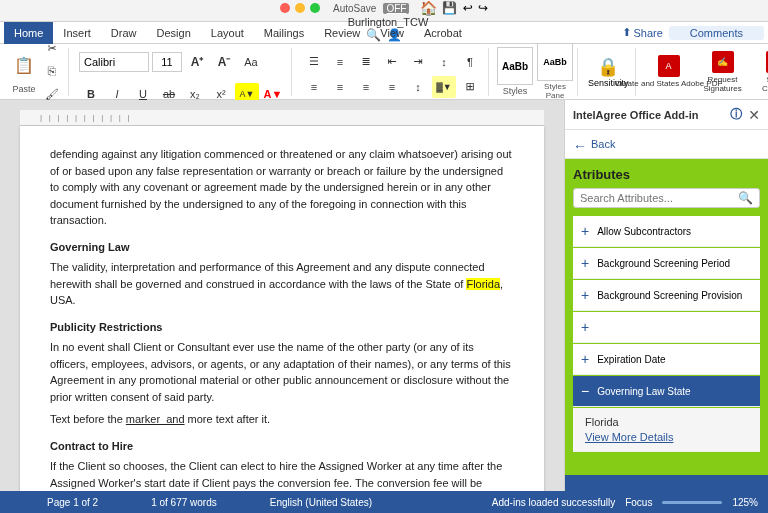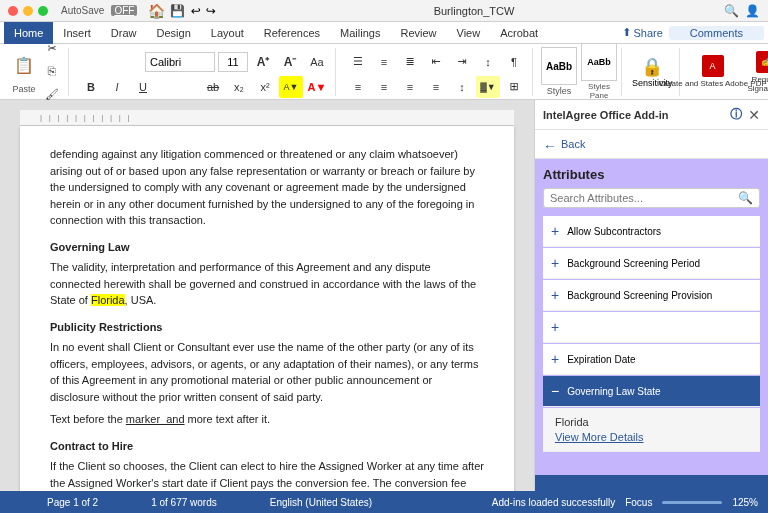--- a/index.html
+++ b/index.html
@@ -7,20 +7,21 @@
 
     
     .title-bar {
       background: #f3f3f3;
       height: 22px;
       display: flex;
       align-items: center;
       justify-content: space-between;
       padding: 0 8px;
       border-bottom: 1px solid #d0d0d0;
+      flex-direction: column;
     }
     .title-bar-left { display: flex; gap: 5px; align-items: center; }
     .traffic-light { width: 10px; height: 10px; border-radius: 50%; }
     .tl-red { background: #ff5f57; }
     .tl-yellow { background: #febc2e; }
     .tl-green { background: #28c840; }
     .title-bar-title { font-size: 11px; color: #333; margin-left: 8px; }
     .title-bar-right { display: flex; gap: 6px; align-items: center; }
 
     
@@ -152,22 +153,22 @@
       border-bottom: 1px solid #ccc;
       display: flex;
       align-items: center;
       padding: 0 20px;
       font-size: 8px;
       color: #888;
     }
 
     
     .right-panel {
-      width: 234px;
-      background: #c4b5fd;
+      width: 204px;
+      background: #84cc16;
       border-left: 1px solid #d0d0d0;
       display: flex;
       flex-direction: column;
       overflow: hidden;
     }
     .panel-header {
       background: #fff;
       padding: 6px 8px;
       border-bottom: 1px solid #e0e0e0;
       display: flex;
@@ -292,21 +293,20 @@
     <span style="font-size:12px;cursor:pointer;">👤</span>
   </div>
 </div>
 
 <div class="ribbon-tabs">
   <div class="ribbon-tab active">Home</div>
   <div class="ribbon-tab">Insert</div>
   <div class="ribbon-tab">Draw</div>
   <div class="ribbon-tab">Design</div>
   <div class="ribbon-tab">Layout</div>
-  <div class="ribbon-tab">References</div>
   <div class="ribbon-tab">Mailings</div>
   <div class="ribbon-tab">Review</div>
   <div class="ribbon-tab">View</div>
   <div class="ribbon-tab">Acrobat</div>
   <div class="ribbon-share">
     <div class="share-btn">
       <span>⬆</span>
       <span>Share</span>
     </div>
     <div class="comments-btn">Comments</div>
@@ -320,33 +320,33 @@
       <div class="toolbar-btn" style="width:28px;height:32px;font-size:16px;">📋</div>
       <span style="font-size:9px;color:#555;">Paste</span>
     </div>
     <div style="display:flex;flex-direction:column;gap:1px;">
       <div class="toolbar-btn">✂</div>
       <div class="toolbar-btn">⎘</div>
       <div class="toolbar-btn">🖌</div>
     </div>
   </div>
 
-  <div class="toolbar-group" style="flex-direction:column;align-items:flex-end;gap:3px;padding:3px 6px;">
+  <div class="toolbar-group" style="flex-direction:column;align-items:flex-start;gap:10px;padding:3px 6px;">
     <div style="display:flex;align-items:center;gap:3px;">
       <input class="font-name" type="text" value="Calibri" style="">
       <input class="font-size" type="text" value="11" style="">
       <div class="toolbar-btn" style="font-size:12px;font-weight:bold;">A⁺</div>
       <div class="toolbar-btn" style="font-size:12px;font-weight:bold;">A⁻</div>
       <div class="toolbar-btn">Aa</div>
     </div>
     <div style="display:flex;align-items:center;gap:2px;">
       <div class="toolbar-btn" style="font-weight:bold;">B</div>
       <div class="toolbar-btn" style="font-style:italic;">I</div>
       <div class="toolbar-btn" style="text-decoration:underline;">U</div>
-      <div class="toolbar-btn" style="text-decoration:line-through;margin-left:44px;">ab</div>
+      <div class="toolbar-btn" style="text-decoration:line-through;">ab</div>
       <div class="toolbar-btn">x₂</div>
       <div class="toolbar-btn">x²</div>
       <div class="toolbar-btn" style="background:#ffff00;font-size:9px;">A▼</div>
       <div class="toolbar-btn" style="color:red;font-weight:bold;">A▼</div>
     </div>
   </div>
 
   <div class="toolbar-group" style="flex-direction:column;align-items:flex-start;gap:3px;padding:3px 6px;">
     <div style="display:flex;gap:2px;">
       <div class="toolbar-btn">☰</div>
@@ -448,21 +448,21 @@
     </div>
 
     <div class="panel-nav">
       <div class="back-btn">
         <span class="back-arrow">←</span>
         <span>Back</span>
       </div>
     </div>
 
     <div class="panel-section">
-      <div class="panel-title">Attributes</div>
+      <div class="panel-title">Atributes</div>
 
       <div class="search-bar">
         <input class="search-input" type="text" placeholder="Search Attributes..." style="">
         <span class="search-icon">🔍</span>
       </div>
 
 
       <div class="attribute-list">
 
         <div class="attribute-item">

